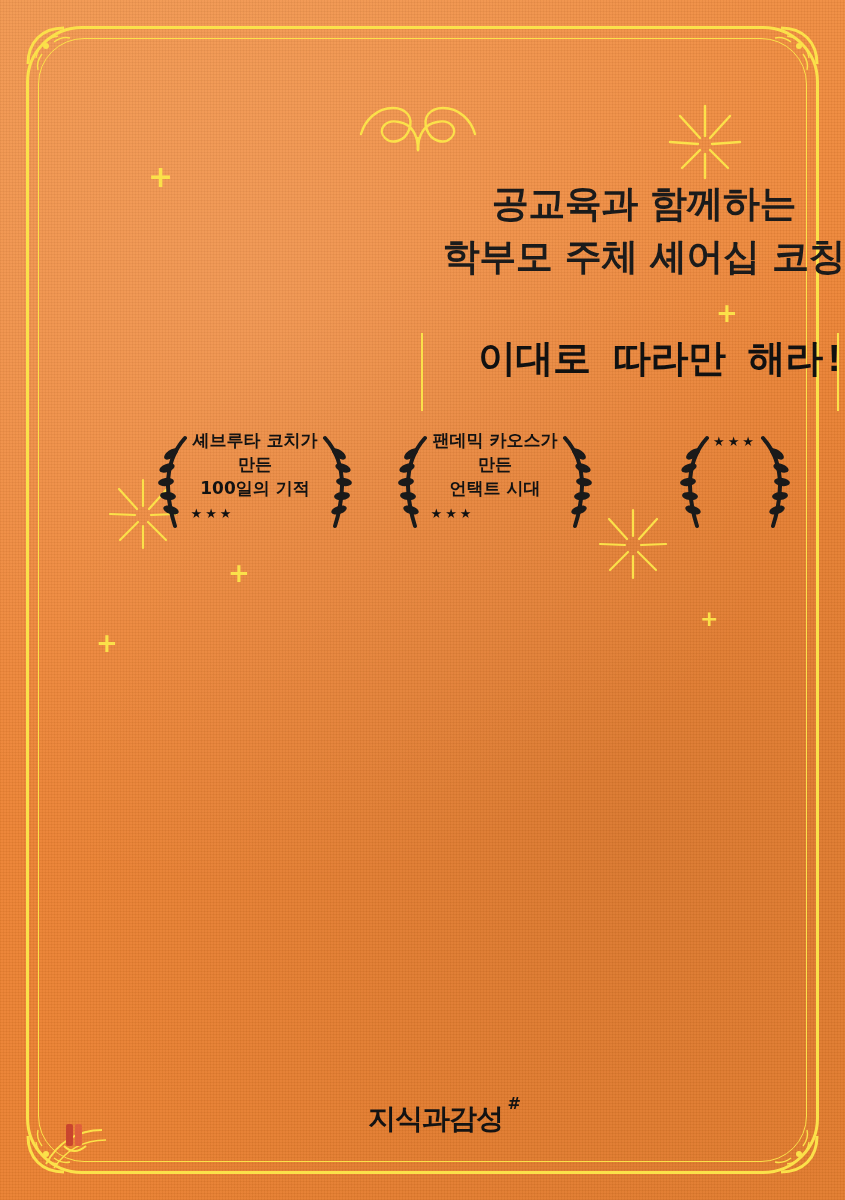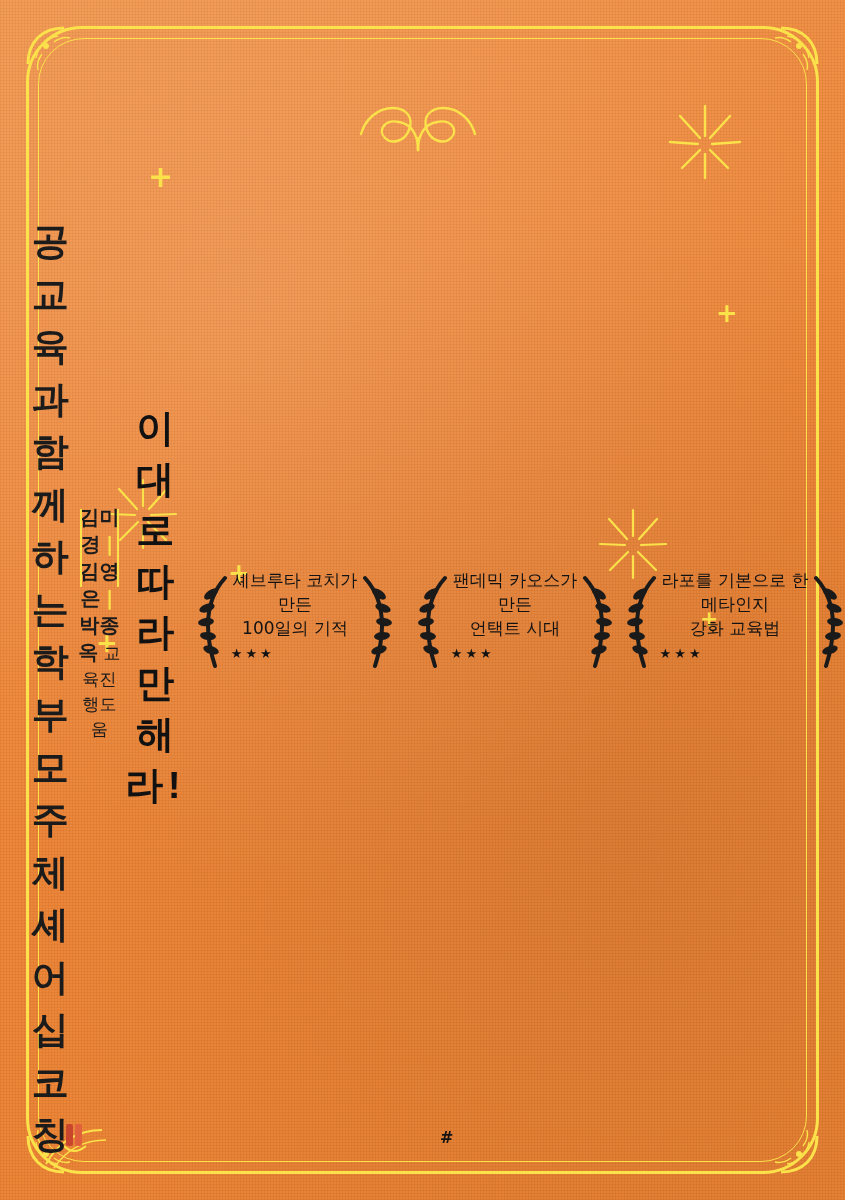--- a/index.html
+++ b/index.html
@@ -62,22 +62,22 @@
     line-height: 1;
     pointer-events: none;
     user-select: none;
   }
 
   
   .content {
     position: absolute;
     left: 0; top: 0; right: 0; bottom: 0;
     display: flex;
-    flex-direction: row;
-    align-items: center;
+    flex-direction: column;
+    align-items: flex-end;
     margin-left: 26px;
   }
 
   .subtitle {
     margin-top: 178px;
     text-align: center;
     color: #1B1B1B;
     font-size: 37px;
     line-height: 1.42;
     font-weight: 600;
@@ -172,21 +172,21 @@
     width: 220px;
     display: flex;
     align-items: flex-start;
     justify-content: center;
   }
   .laurel { flex: 0 0 auto; margin-top: 4px; }
   .badge-text {
     text-align: center;
     color: #121212;
     font-size: 17px;
-    font-weight: 400;
+    font-weight: 700;
     line-height: 1.42;
     white-space: pre-line;
     padding: 0 2px;
     min-width: 120px;
   }
   .stars {
     margin-top: 6px;
     font-size: 13px;
     letter-spacing: 3px;
     color: #121212;
@@ -339,23 +339,20 @@
 
     <div class="subtitle">공교육과 함께하는
 학부모 주체 셰어십 코칭</div>
 
 
     <div class="author-block">
       <div class="author-rules">
         <div class="rule left"></div>
         <div class="rule right"></div>
       </div>
-      <div class="author-line2">
-        <span>김미경</span><span class="sep">|</span><span>김영은</span><span class="sep">|</span><span>박종옥</span><span class="role">교육진행도움</span>
-      </div>
     </div>
 
     <div class="catchphrase">이대로 따라만 해라!</div>
 
     <div class="badges">
 
       <div class="badge">
         <span class="laurel">
           <svg width="34" height="100" viewBox="0 0 34 100">
             <path d="M28 6 C10 26 6 56 18 94" fill="none" stroke="#1A1A1A" stroke-width="4" stroke-linecap="round"></path>
@@ -428,41 +425,39 @@
             <g fill="#1A1A1A">
               <ellipse cx="14" cy="22" rx="8" ry="4" transform="rotate(-35 14 22)"></ellipse>
               <ellipse cx="10" cy="36" rx="8" ry="4" transform="rotate(-20 10 36)"></ellipse>
               <ellipse cx="9" cy="50" rx="8" ry="4" transform="rotate(-8 9 50)"></ellipse>
               <ellipse cx="11" cy="64" rx="8" ry="4" transform="rotate(6 11 64)"></ellipse>
               <ellipse cx="14" cy="78" rx="8" ry="4" transform="rotate(18 14 78)"></ellipse>
             </g>
           </svg>
         </span>
         <span class="badge-text-wrap">
-          <span class="badge-text" style="display:block;">라포를 기본으로 한
-메타인지
-강화 교육법</span>
           <span class="stars" style="display:block;">★★★</span>
         </span>
         <span class="laurel">
           <svg width="34" height="100" viewBox="0 0 34 100" style="transform:scaleX(-1)">
             <path d="M28 6 C10 26 6 56 18 94" fill="none" stroke="#1A1A1A" stroke-width="4" stroke-linecap="round"></path>
             <g fill="#1A1A1A">
               <ellipse cx="14" cy="22" rx="8" ry="4" transform="rotate(-35 14 22)"></ellipse>
               <ellipse cx="10" cy="36" rx="8" ry="4" transform="rotate(-20 10 36)"></ellipse>
               <ellipse cx="9" cy="50" rx="8" ry="4" transform="rotate(-8 9 50)"></ellipse>
               <ellipse cx="11" cy="64" rx="8" ry="4" transform="rotate(6 11 64)"></ellipse>
               <ellipse cx="14" cy="78" rx="8" ry="4" transform="rotate(18 14 78)"></ellipse>
             </g>
           </svg>
         </span>
       </div>
 
     </div>
 
     <div class="publisher">
       <span class="pub-logo">
+        <span>지식과감성</span>
         <span class="pub-mark">#</span>
       </span>
     </div>
 
   </div>
 </div>
 
 </body></html>

